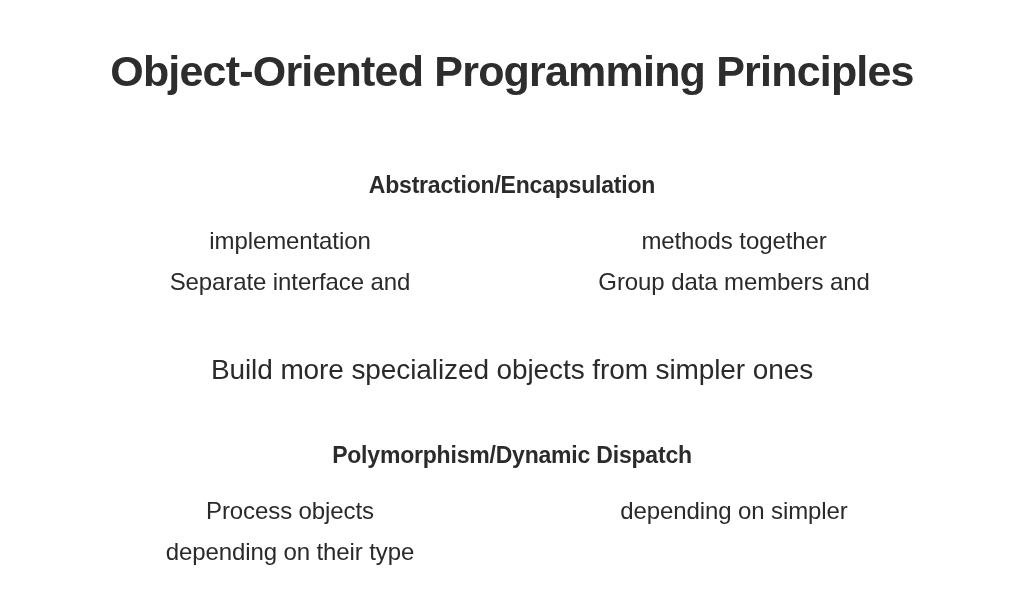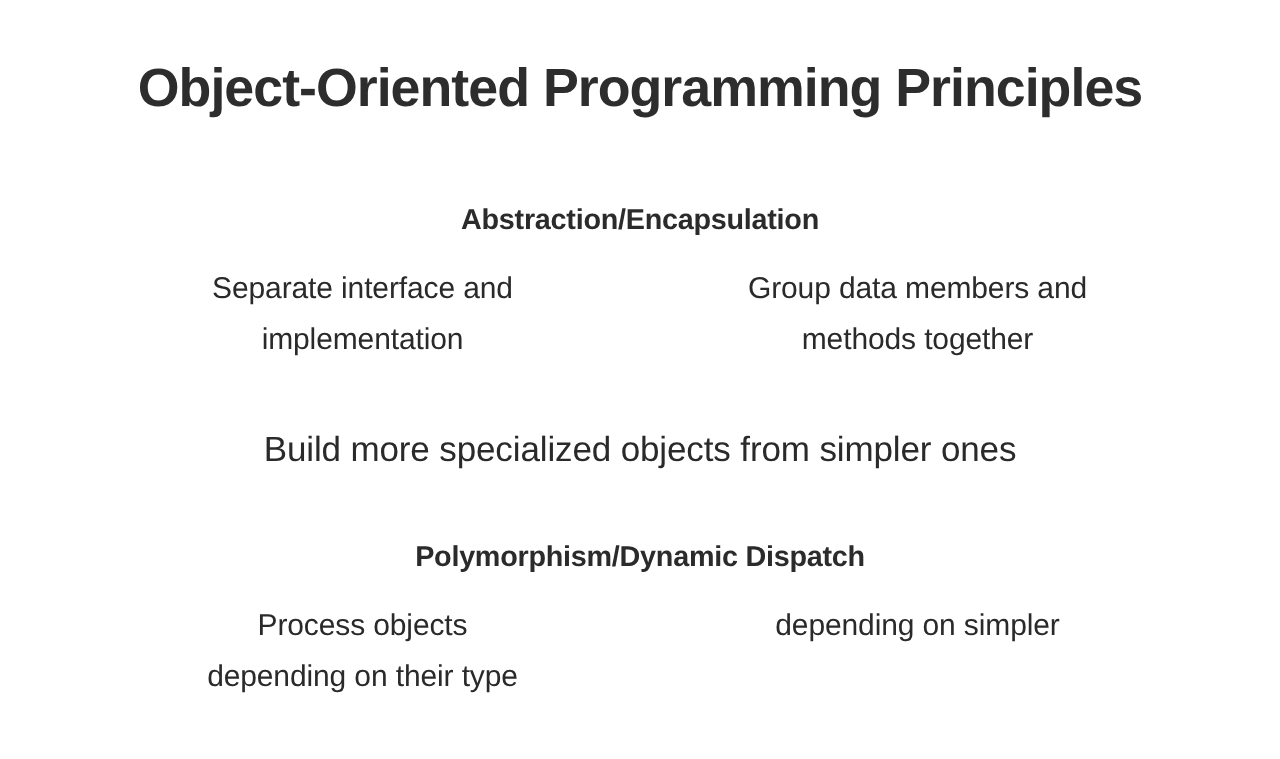--- a/index.html
+++ b/index.html
@@ -32,21 +32,21 @@
     font-weight: 700;
     letter-spacing: -0.8px;
     color: #2d2d2d;
     text-align: center;
     line-height: 1.1;
     white-space: nowrap;
   }
 
   .sections {
     width: 100%;
-    margin-top: 38px;
+    margin-top: 48px;
     display: flex;
     flex-direction: column;
     align-items: center;
   }
 
   .section {
     width: 100%;
     display: flex;
     flex-direction: column;
     align-items: center;
@@ -103,26 +103,26 @@
 <div class="slide">
 
   <h1 class="slide-title">Object-Oriented Programming Principles</h1>
 
   <div class="sections">
 
     <div class="section section-gap-1">
       <div class="section-heading">Abstraction/Encapsulation</div>
       <div class="section-body-columns">
         <div class="body-column col-left">
+          <span class="body-line">implementation</span>
           <span class="body-line">Separate interface and</span>
-          <span class="body-line">implementation</span>
         </div>
         <div class="body-column col-right">
+          <span class="body-line">methods together</span>
           <span class="body-line">Group data members and</span>
-          <span class="body-line">methods together</span>
         </div>
       </div>
     </div>
 
     <div class="section section-gap-2">
       <div class="body-single">
         <span class="body-line">Build more specialized objects from simpler ones</span>
       </div>
     </div>
 

